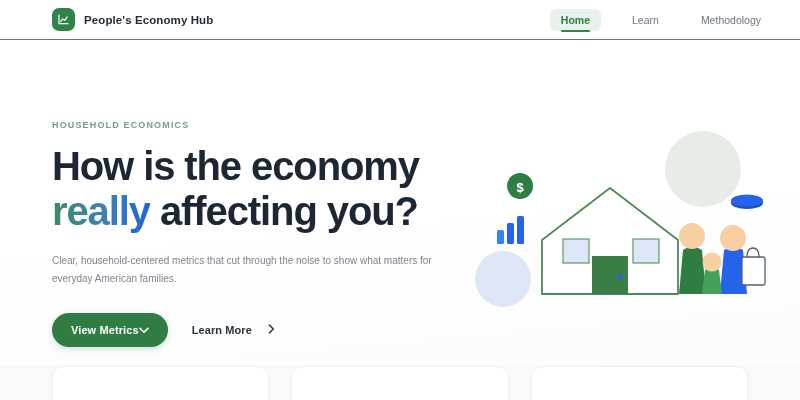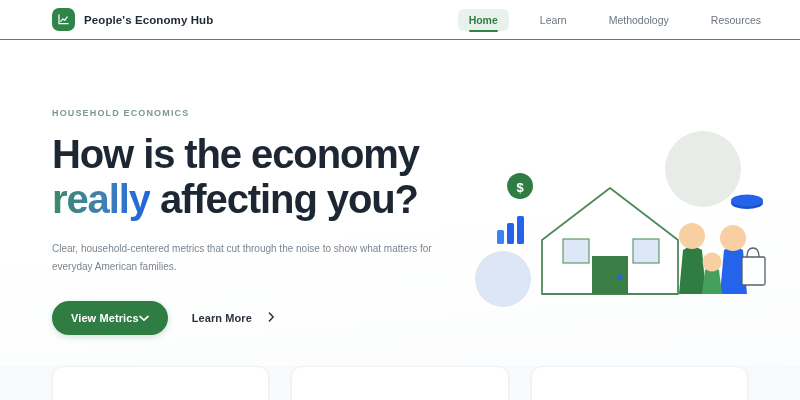--- a/index.html
+++ b/index.html
@@ -102,21 +102,21 @@
   .hero {
     position: relative;
     height: 326px;
     background: linear-gradient(175deg, #ffffff 0%, #ffffff 55%, #fbfcfd 100%);
     overflow: hidden;
   }
 
   .hero-copy {
     position: absolute;
     left: 52px;
-    top: 68px;
+    top: 80px;
     width: 420px;
   }
 
   .eyebrow {
     font-size: 9px;
     font-weight: bold;
     letter-spacing: 1.15px;
     color: #7c9b87;
     text-transform: uppercase;
     margin-bottom: 14px;
@@ -229,21 +229,20 @@
           <path d="M4.6 10.3 L7.2 7.3 L9.4 9.0 L12.6 4.9" fill="none" stroke="#ffffff" stroke-width="1.5" stroke-linecap="round" stroke-linejoin="round"></path>
         </svg>
       </span>
       <span class="brand-name">People's Economy Hub</span>
     </div>
 
     <nav class="nav">
       <span class="nav-item active">Home</span>
       <span class="nav-item">Learn</span>
       <span class="nav-item">Methodology</span>
-      <span class="nav-item">Resources</span>
     </nav>
 
   </header>
 
   <section class="hero">
 
     <div class="hero-copy">
 
       <div class="eyebrow">HOUSEHOLD ECONOMICS</div>
 

